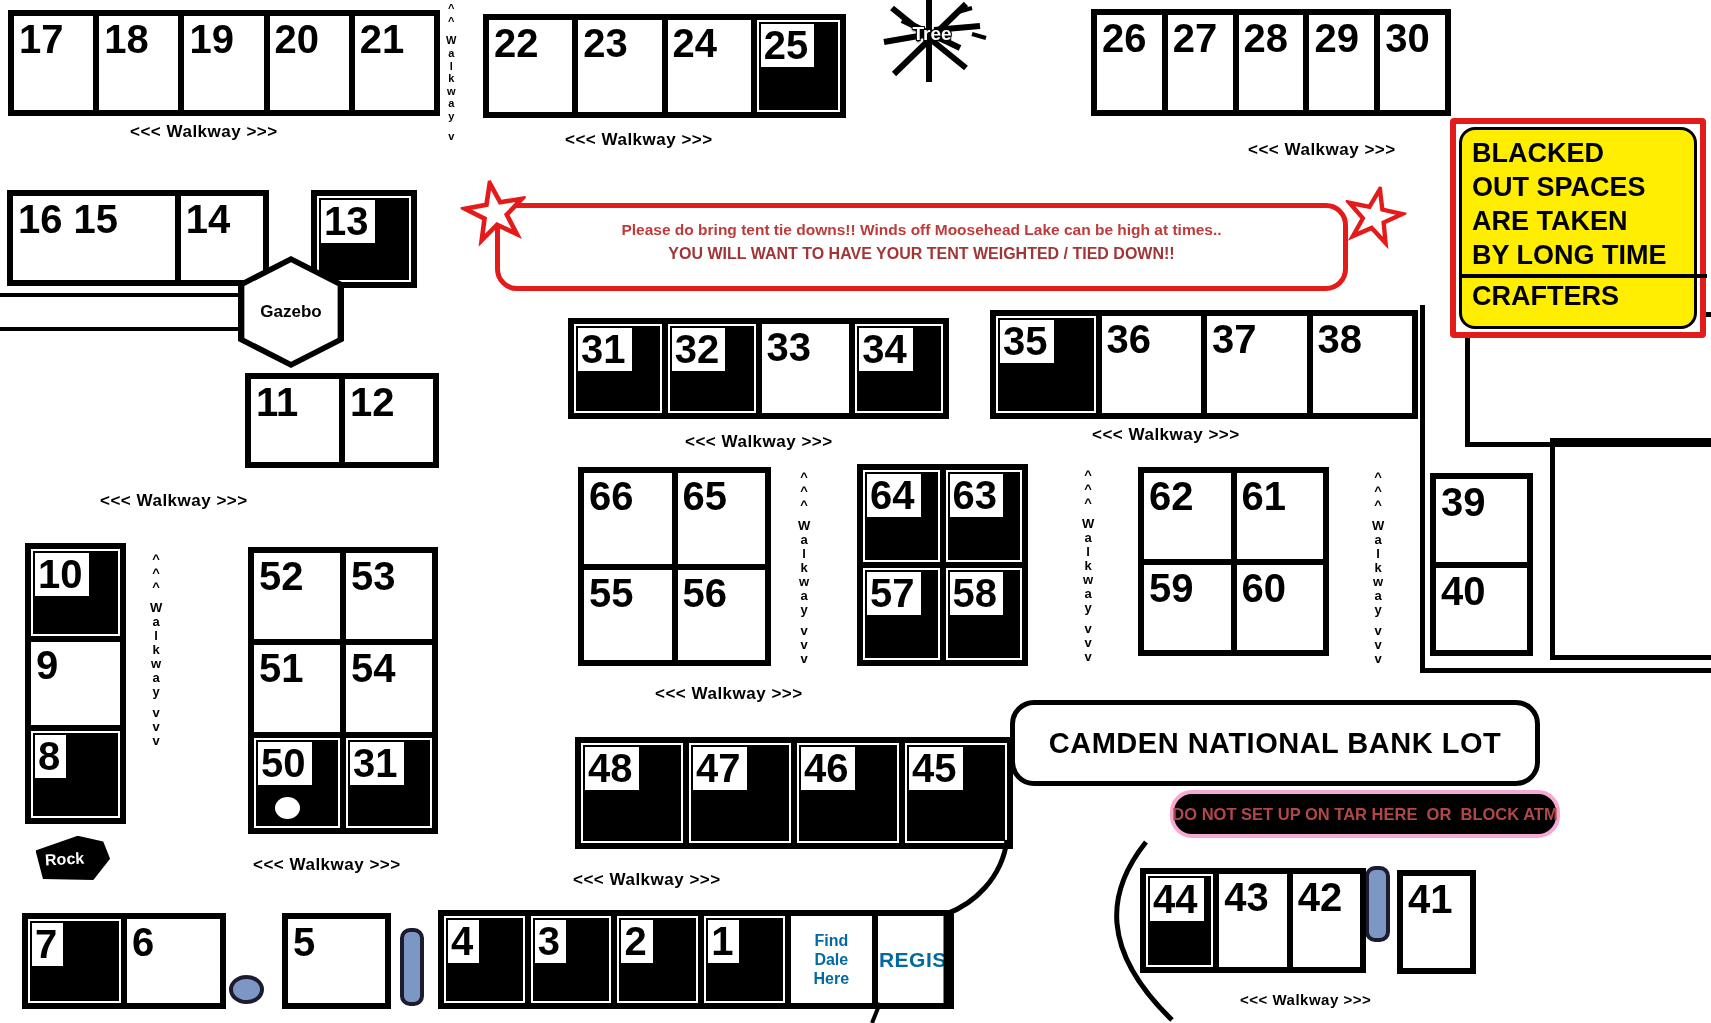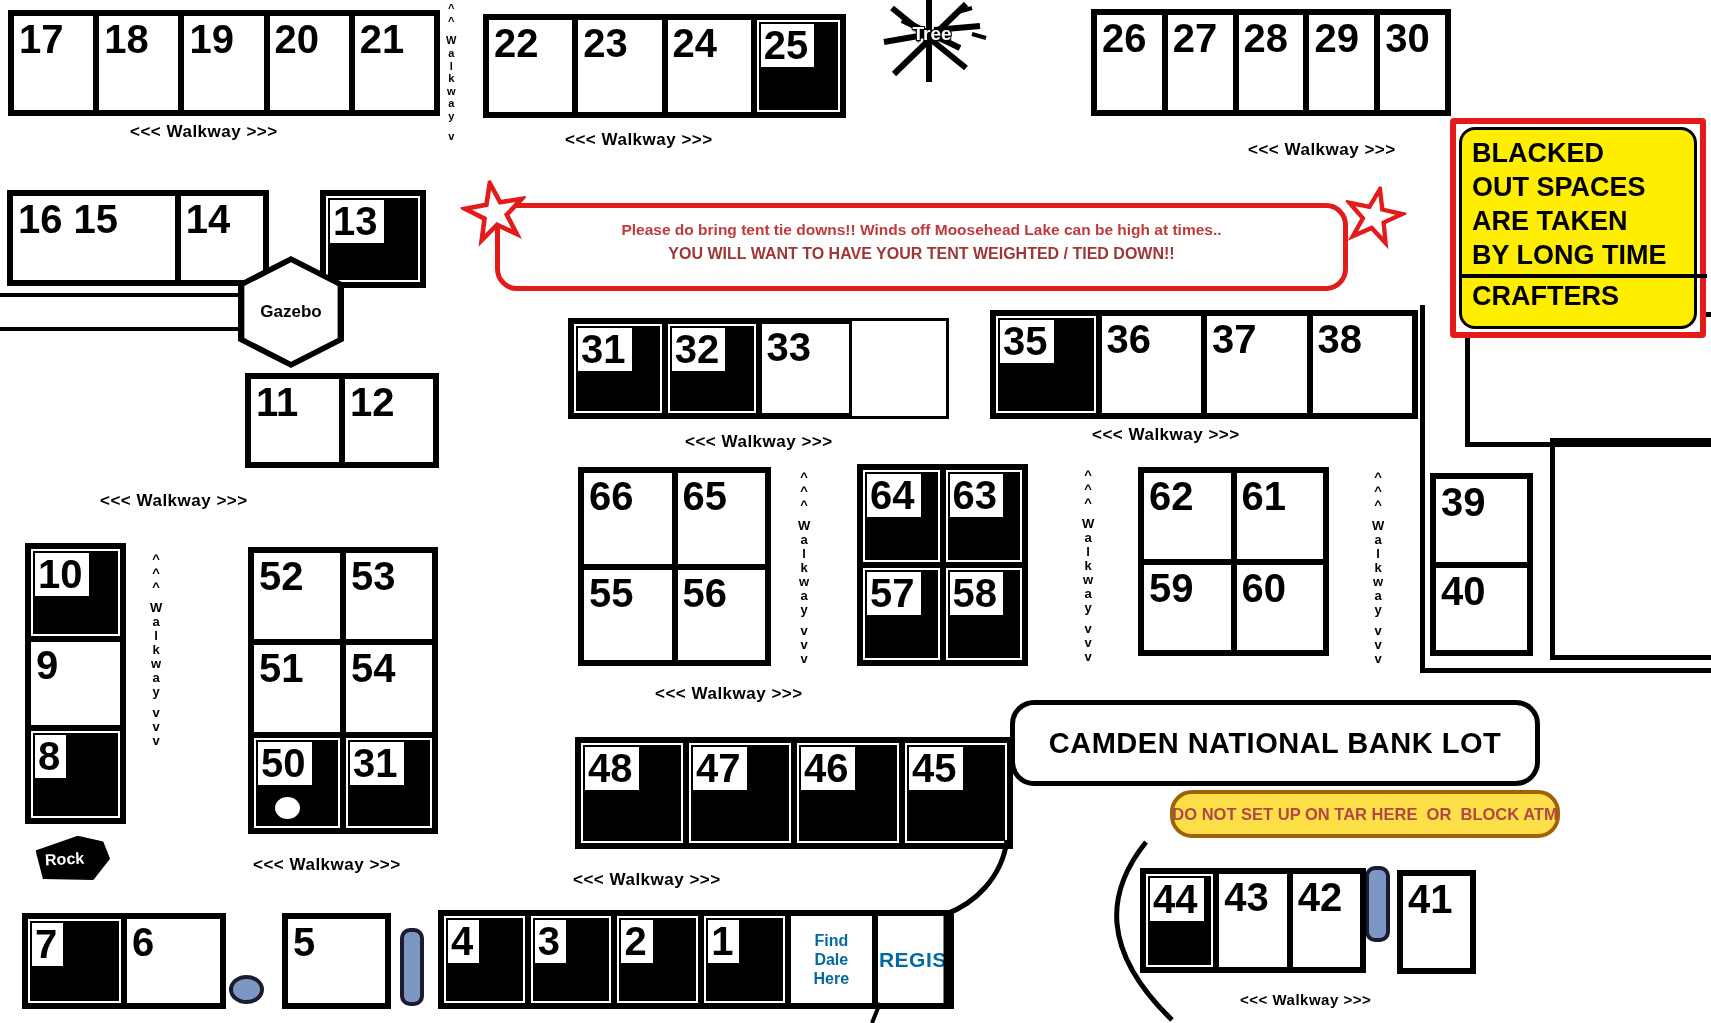--- a/index.html
+++ b/index.html
@@ -14,21 +14,21 @@
   .cell.filled .num{background:#fff;padding:1px 6px 2px 3px;margin:4px 0 0 4px;}
   .cell .circle{position:absolute;left:24%;bottom:10%;width:25px;height:22px;border-radius:50%;background:#fff;}
   .cell.textcell{flex-direction:column;justify-content:center;align-items:center;font-weight:bold;color:#0369a1;}
   .cell.textcell .tline{font-size:16px;line-height:1.2;}
   .cell.textcell.single{font-size:21px;letter-spacing:0.5px;}
 
   #g17{left:8px;top:10px;width:426px;height:100px;grid-template-columns:repeat(5,1fr);}
   #g22{left:483px;top:14px;width:357px;height:98px;grid-template-columns:repeat(4,1fr);}
   #g26{left:1091px;top:9px;width:354px;height:101px;grid-template-columns:repeat(5,1fr);}
   #g16{left:7px;top:190px;width:256px;height:90px;grid-template-columns:1.9fr 1fr;}
-  #g13{left:320px;top:190px;width:100px;height:92px;grid-template-columns:1fr;text-align:right;}
+  #g13{left:311px;top:190px;width:100px;height:92px;grid-template-columns:1fr;text-align:right;}
   #g11{left:245px;top:373px;width:188px;height:89px;grid-template-columns:1fr 1fr;}
   #g31{left:568px;top:318px;width:375px;height:95px;grid-template-columns:repeat(4,1fr);}
   #g35{left:990px;top:310px;width:422px;height:103px;grid-template-columns:repeat(4,1fr);}
   #g66{left:578px;top:467px;width:187px;height:193px;grid-template-columns:1fr 1fr;}
   #g64{left:857px;top:464px;width:165px;height:196px;grid-template-columns:1fr 1fr;}
   #g62{left:1138px;top:467px;width:185px;height:183px;grid-template-columns:1fr 1fr;}
   #g39{left:1430px;top:473px;width:97px;height:177px;grid-template-columns:1fr;}
   #g10{left:25px;top:543px;width:95px;height:275px;grid-template-columns:1fr;}
   #g52{left:248px;top:547px;width:184px;height:281px;grid-template-columns:1fr 1fr;}
   #g48{left:575px;top:737px;width:432px;height:106px;grid-template-columns:repeat(4,1fr);}
@@ -103,21 +103,21 @@
   .redstar{position:absolute;z-index:6;}
   #star1{left:462px;top:180px;width:66px;height:66px;transform:rotate(-10deg);}
   #star2{left:1343px;top:186px;width:62px;height:62px;transform:rotate(12deg);}
 
   #bankLot{position:absolute;left:1010px;top:700px;width:530px;height:86px;
      border:5px solid #000;border-radius:24px;background:#fff;box-sizing:border-box;
      display:flex;align-items:center;justify-content:center;
      font-weight:bold;font-size:29px;letter-spacing:0.5px;z-index:3;}
 
   #atmNotice{position:absolute;left:1170px;top:790px;width:390px;height:48px;
-     border:4px solid #a16207;border-radius:22px;background:#fde047;box-sizing:border-box;
+     border:4px solid #f9a8d4;border-radius:22px;background:#000000;box-sizing:border-box;
      display:flex;align-items:center;justify-content:center;
      font-weight:bold;font-size:16.5px;color:#b24747;white-space:pre;z-index:3;}
 
   #curves{position:absolute;left:0;top:0;width:1711px;height:1023px;pointer-events:none;z-index:2;}
 </style>
 </head>
 <body>
 
 <div id="stage">
 
@@ -231,20 +231,23 @@
   <div class="bgroup" id="g31">
       <div class="cell filled">
         <span class="num">31</span>
       </div>
       <div class="cell filled">
         <span class="num">32</span>
       </div>
       <div class="cell">
         <span class="num">33</span>
       </div>
+      <div class="cell filled">
+        <span class="num">34</span>
+      </div>
     </div>
   <div class="bgroup" id="g35">
       <div class="cell filled">
         <span class="num">35</span>
       </div>
       <div class="cell">
         <span class="num">36</span>
       </div>
       <div class="cell">
         <span class="num">37</span>

